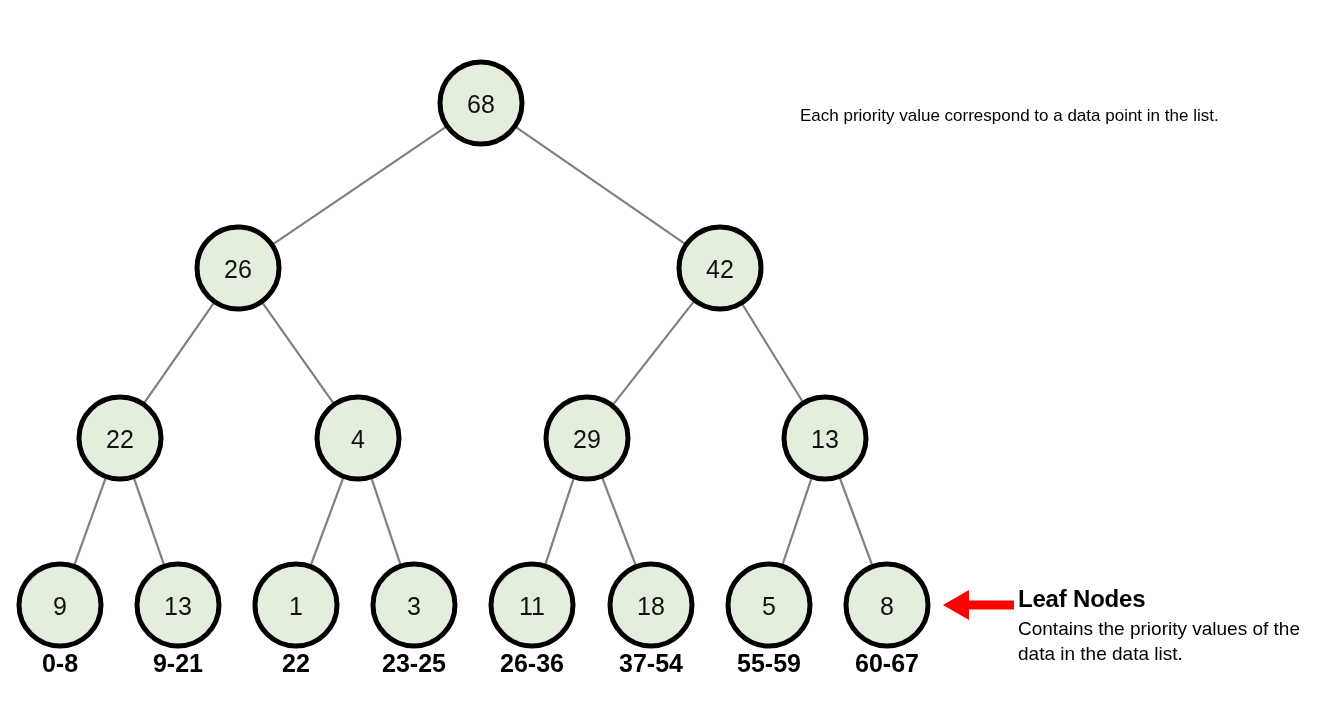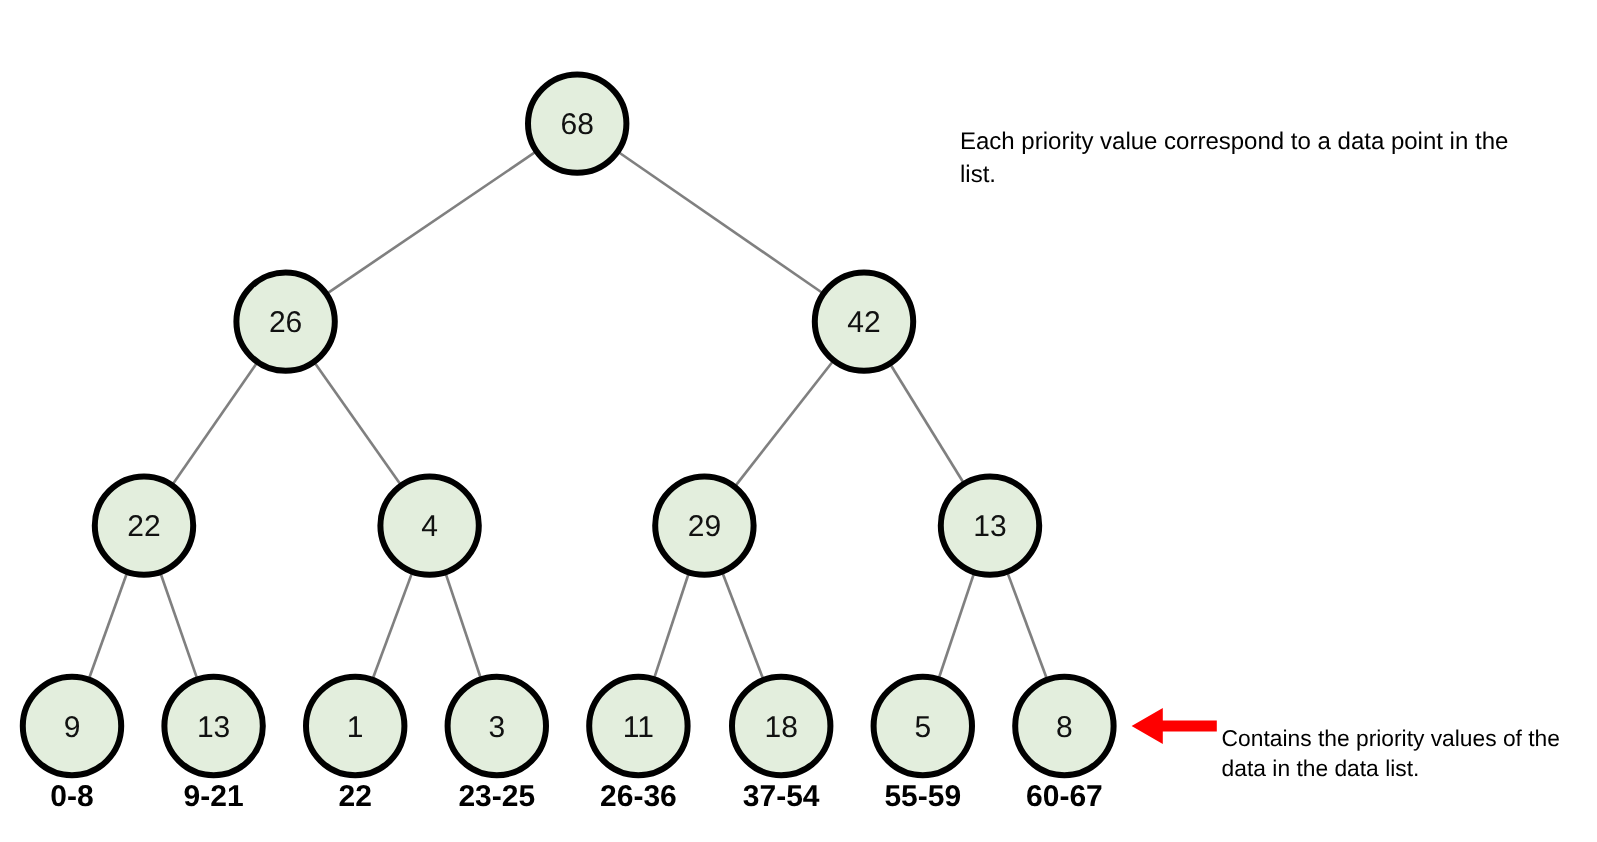--- a/index.html
+++ b/index.html
@@ -56,21 +56,21 @@
   }
   .note-text {
     position: absolute;
     font-family: "Liberation Sans", sans-serif;
     color: #000000;
   }
   #note-priority {
     left: 800px;
     top: 104px;
     width: 460px;
-    font-size: 20px;
+    font-size: 17px;
     line-height: 1.42;
   }
   #leaf-callout {
     position: absolute;
     left: 1018px;
     top: 586px;
     width: 310px;
   }
   #leaf-callout-title {
     font-family: "Liberation Sans", sans-serif;
@@ -78,21 +78,21 @@
     font-weight: bold;
     color: #000000;
     line-height: 1.12;
     letter-spacing: -0.2px;
   }
   #leaf-callout-desc {
     font-family: "Liberation Sans", sans-serif;
     font-size: 19px;
     color: #000000;
     line-height: 1.33;
-    margin-top: 18px;
+    margin-top: 3px;
     width: 300px;
   }
   .arrow-shape {
     fill: #fe0000;
   }
 </style>
 </head>
 <body>
 
 <div id="diagram-root">
@@ -187,16 +187,17 @@
         <text x="887" y="672" class="range-label">60-67</text>
       </g>
     <g id="arrow-group">
         <polygon points="943,605 969,590 969,600.5 1014,600.5 1014,609.5 969,609.5 969,620" class="arrow-shape"></polygon>
       </g>
   </svg>
 
   <div class="note-text" id="note-priority">Each priority value correspond to a data point in the list.</div>
 
   <div id="leaf-callout">
+    <div id="leaf-callout-title">Leaf Nodes</div>
     <div id="leaf-callout-desc">Contains the priority values of the data in the data list.</div>
   </div>
 
 </div>
 
 </body></html>

